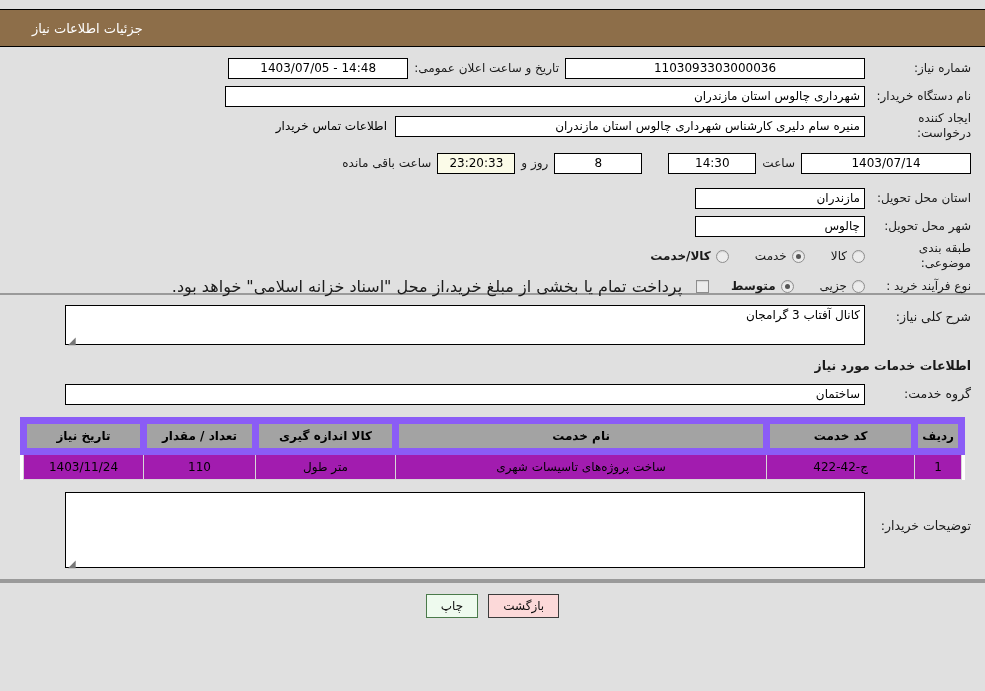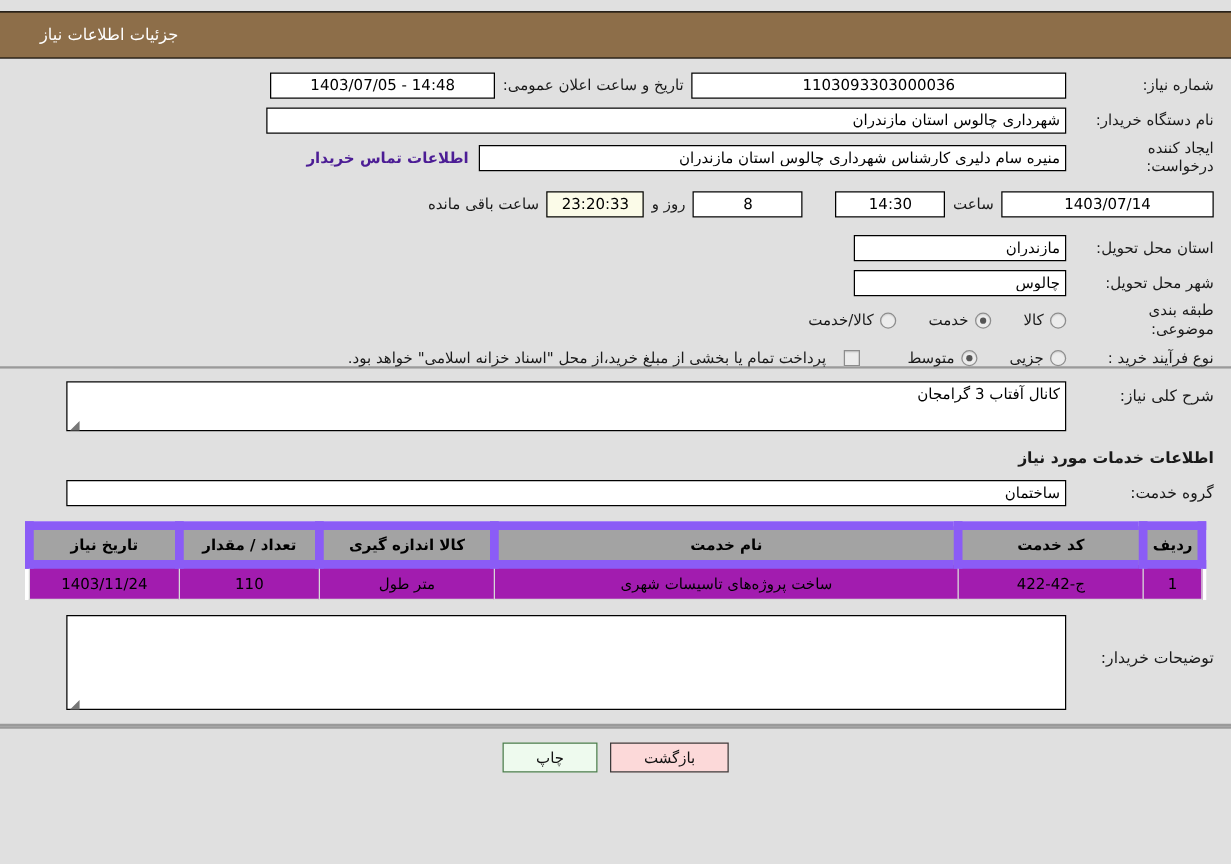--- a/index.html
+++ b/index.html
@@ -44,49 +44,49 @@
   
   .panel {
     background:#e0e0e0;
     border-bottom: 2px solid #9a9a9a;
     padding: 8px 14px 6px 14px;
   }
 
   .row { display:flex; align-items:center; min-height:26px; margin-bottom:2px; }
   .lbl {
     width: 106px; min-width:106px; text-align:right; padding-left:6px;
-    font-size:12px; color:#1a1a1a; line-height:1.25;margin-left:12px;
+    font-size:12px; color:#1a1a1a; line-height:1.25;
   }
   .fields { flex:1; display:flex; align-items:center; gap:0; }
 
   input.tb, .tb {
     border:1px solid #000;
     background:#fff;
     height:21px; line-height:19px;
     font-family:"DejaVu Sans","Liberation Sans",sans-serif;
     font-size:12px; color:#000;
     padding:0 4px; margin:0;
     text-align:center;
     direction: rtl;
   }
   .tb.right-text { text-align:right; }
   .tb.cream { background:#fbfbe8; }
 
   .midlabel {
     padding: 0 6px; font-size:12px; white-space:nowrap;
   }
   .link {
-    color:#4c1d95; font-size:12px; padding:0 8px; cursor:pointer; white-space:nowrap;font-weight:bold;
-  }
-  .note { font-size:12px; padding-right:8px; white-space:nowrap; }
+    color:#000000; font-size:12px; padding:0 8px; cursor:pointer; white-space:nowrap;
+  }
+  .note { font-size:16px; padding-right:8px; white-space:nowrap; }
 
   
   .radio-group { display:flex; align-items:center; gap:0; }
   .radio-item { display:flex; align-items:center; margin-left:26px; white-space:nowrap; }
-  .radio-item:last-child { margin-left:16px; }
+  .radio-item:last-child { margin-left:0;font-weight:bold; }
   .rd {
     width:13px; height:13px; border-radius:50%;
     border:1px solid #8d8d8d; background:#ececec;
     display:inline-block; position:relative; margin-left:5px;
     box-shadow: inset 0 1px 1px rgba(0,0,0,.10);
   }
   .rd.on::after {
     content:""; position:absolute; left:3px; top:3px;
     width:5px; height:5px; border-radius:50%; background:#555;
   }
@@ -129,21 +129,21 @@
   }
   .tbl-wrap { margin: 0 6px; }
 
   
   .footbar {
     border-top:2px solid #9a9a9a;
     height:48px; display:flex; align-items:center; justify-content:center; gap:10px;
   }
   .btn {
     font-family:"DejaVu Sans","Liberation Sans",sans-serif;
-    font-size:12px; padding:4px 26px; cursor:pointer;
+    font-size:12px; padding:4px 14px; cursor:pointer;
     border:1px solid #444; line-height:1.2;
   }
   .btn.back { background:#fcd9d9; border-color:#3b3b3b; color:#111; }
   .btn.print { background:#eefaee; border-color:#4a7a4a; color:#111; }
 
   .resizer {
     position:absolute; pointer-events:none;
     color:#777; font-size:10px;
   }
 </style>

